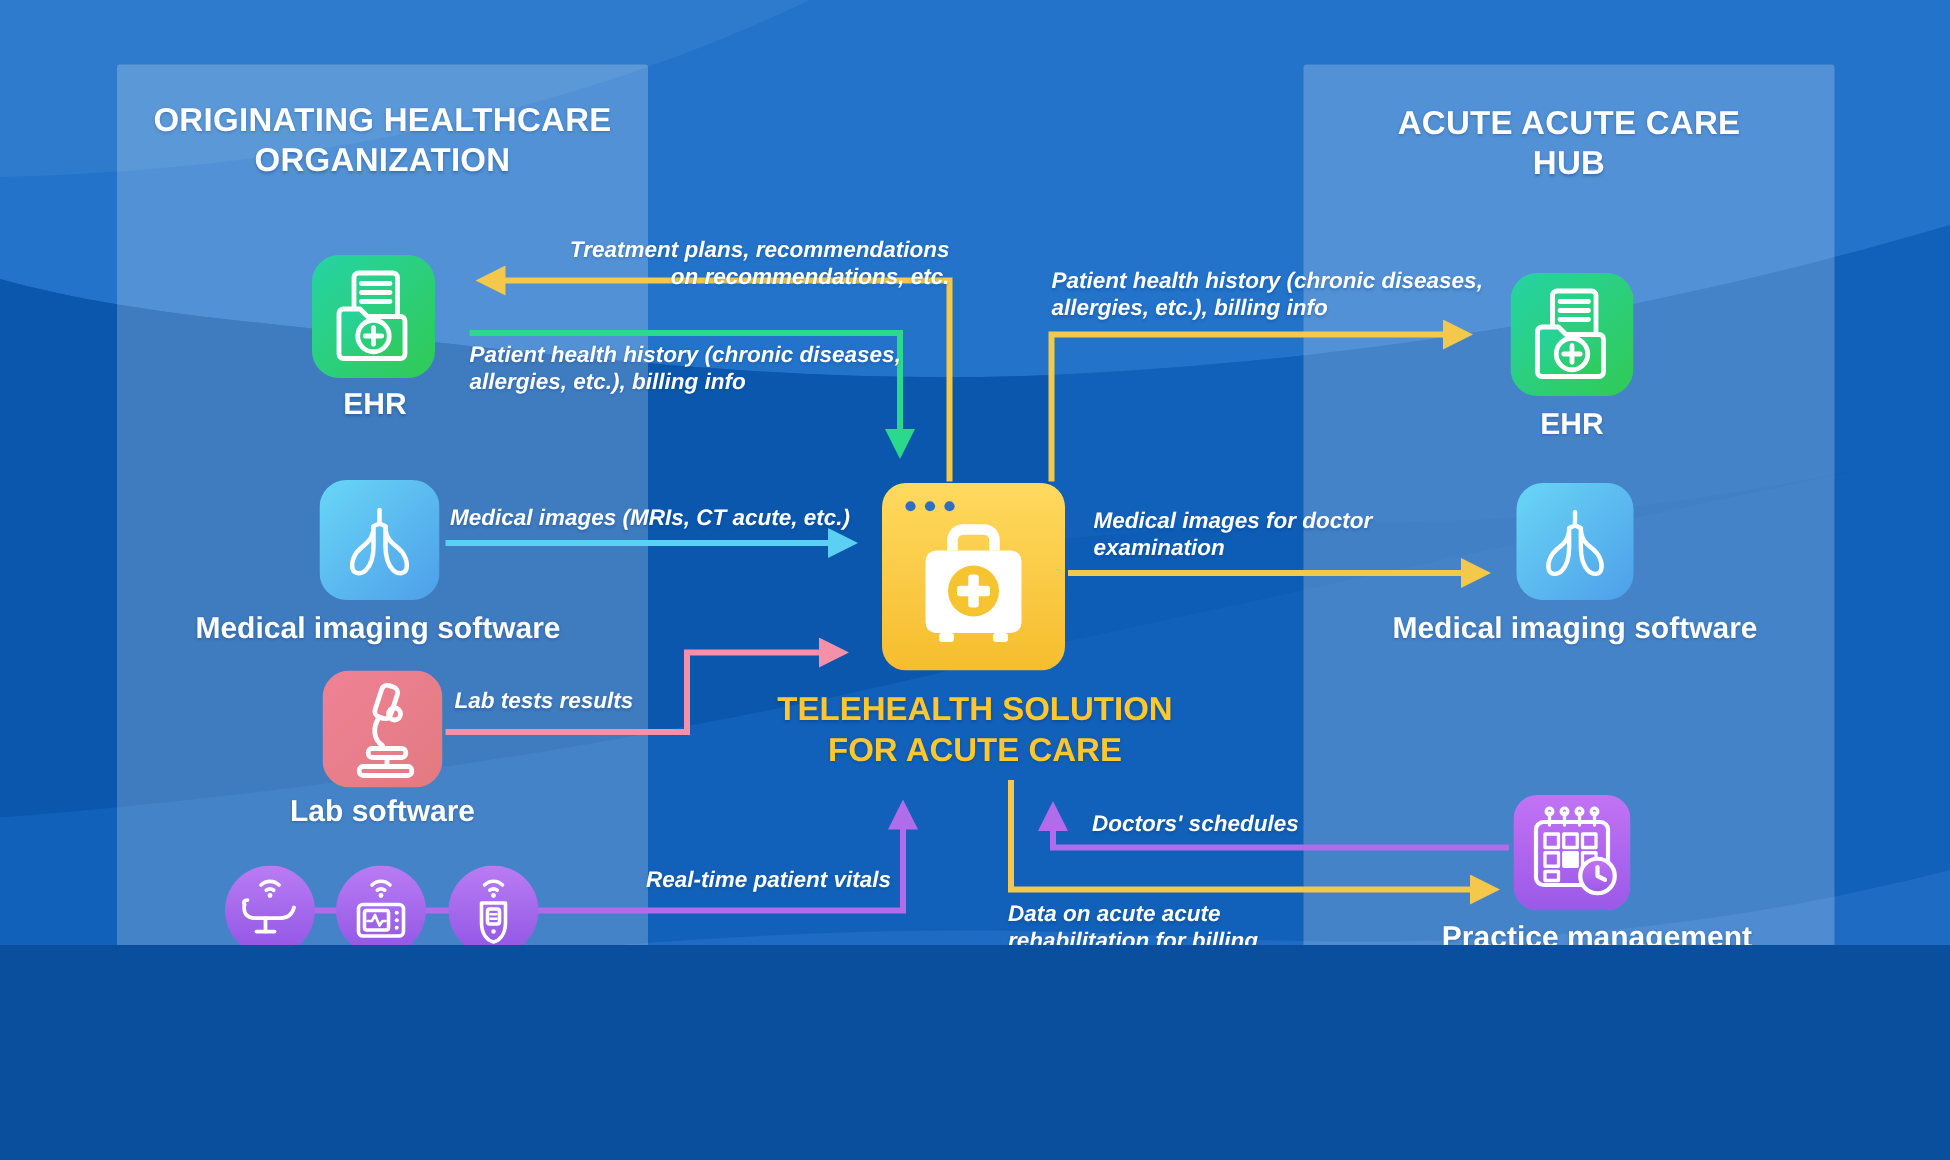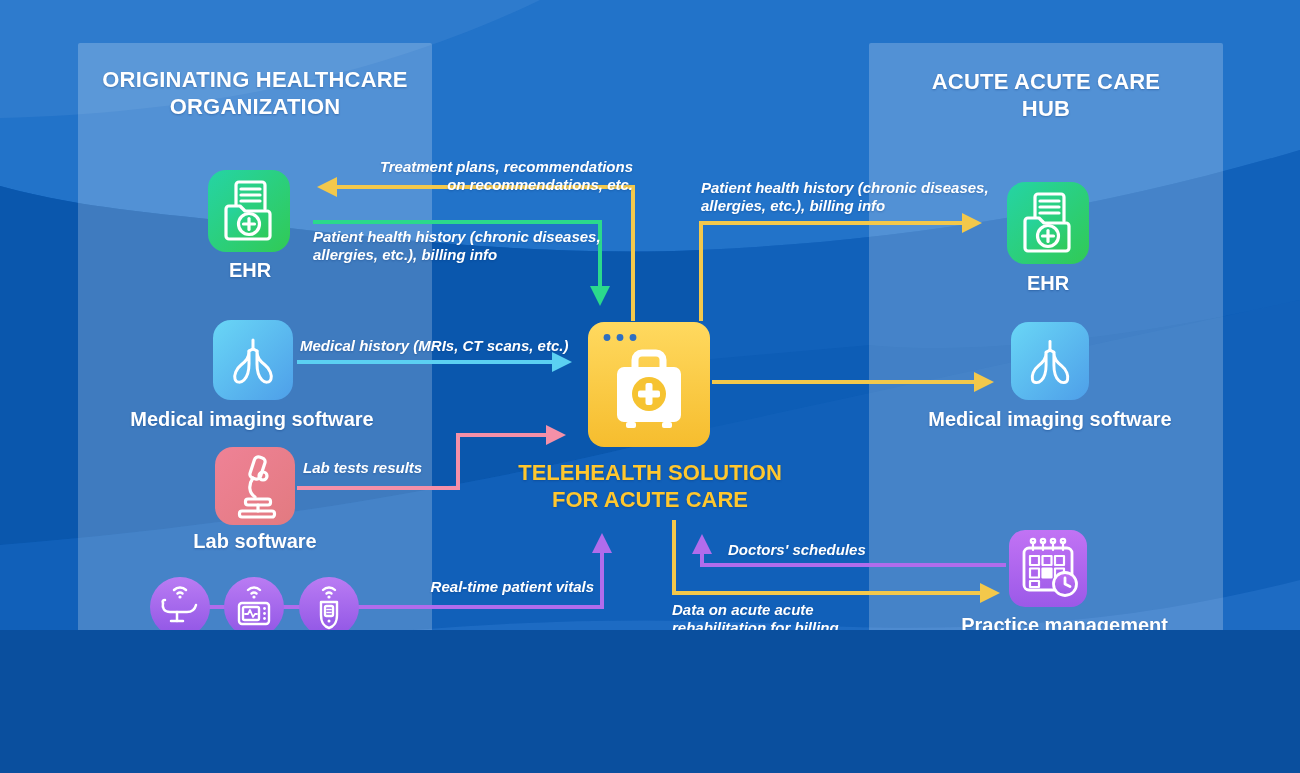--- a/index.html
+++ b/index.html
@@ -332,31 +332,35 @@
 
   <div class="flow-label ra" style="right:667px;top:141px;margin-top:17px;">
     <span>Treatment plans, recommendations</span>
       <span>on recommendations, etc.</span>
   </div>
   <div class="flow-label" style="left:313px;top:228px;">
     <span>Patient health history (chronic diseases,</span>
       <span>allergies, etc.), billing info</span>
   </div>
   <div class="flow-label" style="left:300px;top:337px;">
-    <span>Medical history (MRIs, CT scans, etc.)</span>
+    <span>Medical images (MRIs, CT acute, etc.)</span>
   </div>
   <div class="flow-label" style="left:303px;top:459px;">
     <span>Lab tests results</span>
   </div>
   <div class="flow-label ra" style="right:706px;top:578px;">
     <span>Real-time patient vitals</span>
   </div>
   <div class="flow-label" style="left:701px;top:179px;">
     <span>Patient health history (chronic diseases,</span>
       <span>allergies, etc.), billing info</span>
+  </div>
+  <div class="flow-label" style="left:729px;top:339px;">
+    <span>Medical images for doctor</span>
+      <span>examination</span>
   </div>
   <div class="flow-label" style="left:728px;top:541px;">
     <span>Doctors' schedules</span>
   </div>
   <div class="flow-label" style="left:672px;top:601px;">
     <span>Data on acute acute</span>
       <span>rehabilitation for billing</span>
   </div>
 
   <div class="brand">

